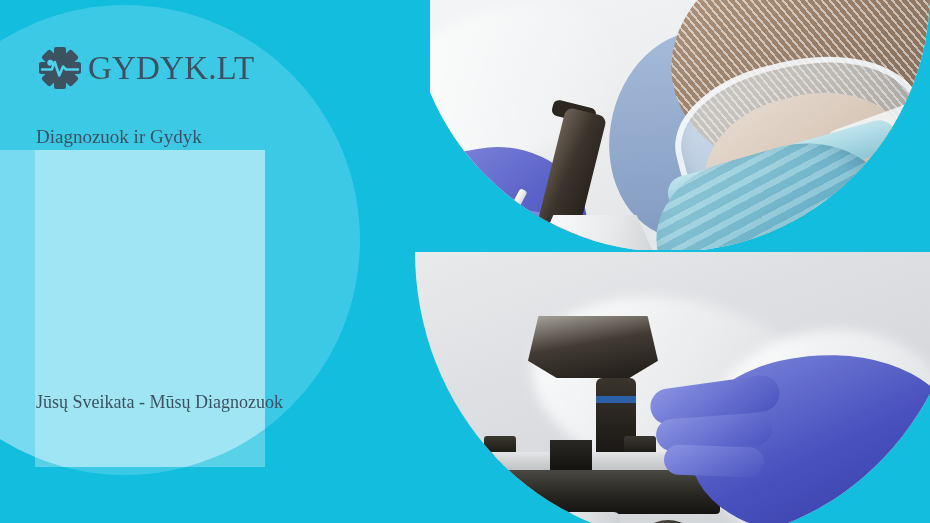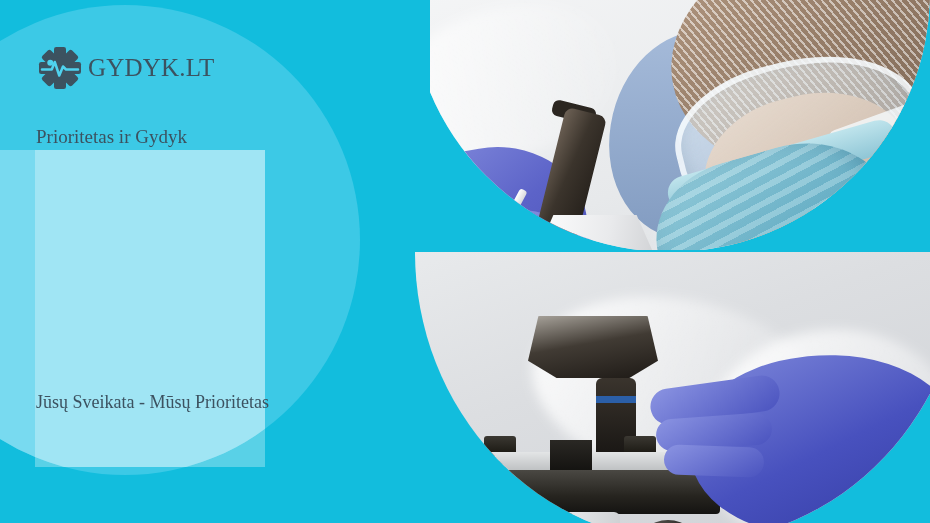--- a/index.html
+++ b/index.html
@@ -268,21 +268,21 @@
     left:36px; top:0;
     width:340px; height:523px;
   }
   .logo-row{
     position:absolute; left:0px; top:44px;
     display:flex; align-items:center; gap:4px;
   }
   .logo-mark{ width:48px; height:48px; display:block; }
   .logo-text{
     font-family:"Liberation Serif", serif;
-    font-size:25px; letter-spacing:.2px;
+    font-size:33px; letter-spacing:.2px;
     color:#3C5260;
   }
   .kicker{
     position:absolute; left:0px; top:126px;
     font-family:"Liberation Serif", serif;
     font-size:19px; color:#3C5260;
   }
   .headline{
     position:absolute; left:0px; top:162px;
     width:310px;
@@ -375,19 +375,19 @@
             <rect x="24" y="4" width="16" height="56" rx="3" transform="rotate(45 32 32)"></rect>
             <rect x="4" y="24" width="56" height="16" rx="3" transform="rotate(45 32 32)"></rect>
           </g>
           <circle cx="19" cy="25" r="4" fill="#4FD2EE"></circle>
           <path d="M8 34 H21 L25 24 L31 42 L36 30 L40 34 H56" fill="none" stroke="#4FD2EE" stroke-width="3.4" stroke-linecap="round" stroke-linejoin="round"></path>
         </svg>
       </span>
       <span class="logo-text">GYDYK.LT</span>
     </div>
 
-    <div class="kicker">Prioritetas ir Gydyk</div>
-
-
-    <div class="tagline">Jūsų Sveikata - Mūsų Prioritetas</div>
+    <div class="kicker">Diagnozuok ir Gydyk</div>
+
+
+    <div class="tagline">Jūsų Sveikata - Mūsų Diagnozuok</div>
   </div>
 
 </div>
 
 </body></html>

